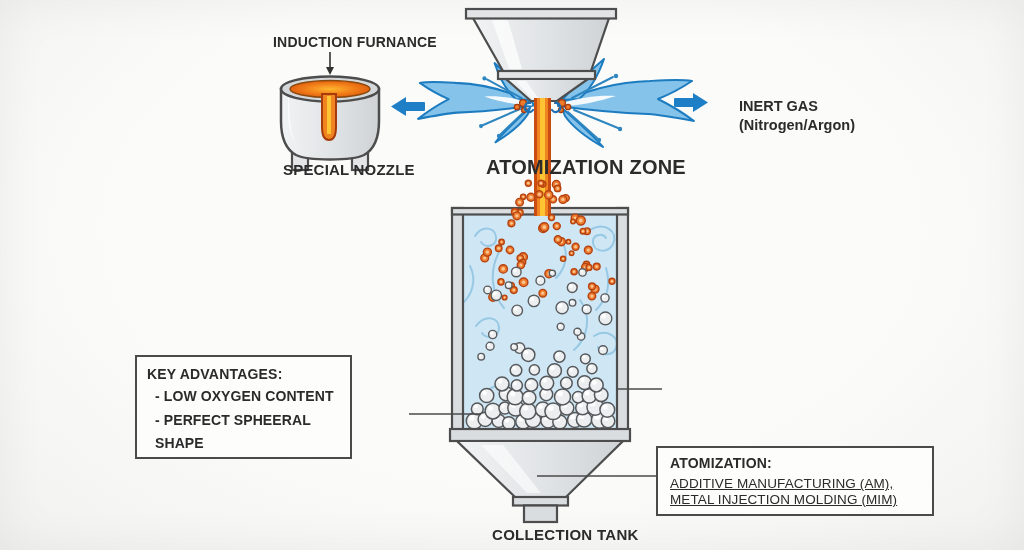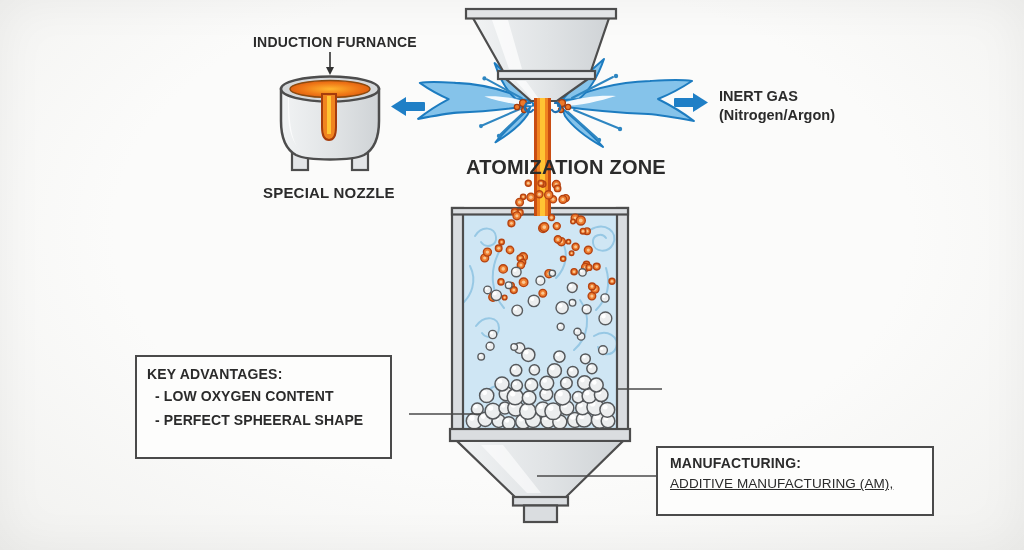--- a/index.html
+++ b/index.html
@@ -4,31 +4,31 @@
 <style>
   html,body{margin:0;padding:0;background:#ffffff;}
   #canvas{
     position:relative;width:1024px;height:550px;overflow:hidden;
     background:radial-gradient(ellipse at 50% 42%, #fbfbfa 55%, #f1f1ef 100%);
     box-shadow:inset 0 0 50px rgba(0,0,0,0.05);
     font-family:"Liberation Sans", sans-serif;
     color:#2b2b2b;
   }
   #diagram{position:absolute;left:0;top:0;}
-  .lbl{position:absolute;white-space:nowrap;}
+  .lbl{position:absolute;white-space:nowrap;margin-left:20px;}
   #induction-furnace-label{left:253px;top:34px;font-size:14px;font-weight:600;letter-spacing:.2px;}
-  #special-nozzle-label{left:263px;top:184px;font-size:15px;font-weight:600;letter-spacing:.2px;}
+  #special-nozzle-label{left:263px;top:161px;font-size:15px;font-weight:600;letter-spacing:.2px;}
   #atomization-zone-label{left:466px;top:156px;font-size:20px;font-weight:700;letter-spacing:.2px;}
-  #inert-gas-label{left:719px;top:87px;font-size:14.5px;font-weight:600;line-height:19px;}
+  #inert-gas-label{left:719px;top:97px;font-size:14.5px;font-weight:600;line-height:19px;}
   #sphereal-powder-label{left:668px;top:376px;font-size:14.5px;font-weight:600;line-height:19px;}
   #collection-tank-label{left:472px;top:526px;font-size:15px;font-weight:600;letter-spacing:.3px;}
   .note-box{
     position:absolute;background:#fdfdfc;border:2px solid #4a4a4a;box-sizing:border-box;
   }
-  #key-advantages-box{left:135px;top:355px;width:257px;height:104px;padding:9px 8px 6px 10px;}
+  #key-advantages-box{left:135px;top:355px;width:217px;height:104px;padding:9px 8px 6px 10px;}
   #key-advantages-box .box-title{font-size:14px;font-weight:700;letter-spacing:.2px;margin-bottom:3px;}
   #key-advantages-box .box-item{font-size:14px;font-weight:600;line-height:23.5px;padding-left:8px;letter-spacing:.1px;}
   #applications-box{left:656px;top:446px;width:278px;height:70px;padding:7px 8px 5px 12px;}
   #applications-box .box-title{font-size:14px;font-weight:700;letter-spacing:.2px;margin-bottom:5px;}
   #applications-box .box-item{font-size:13.5px;font-weight:500;line-height:15.5px;letter-spacing:.1px;text-decoration:underline;}
 </style>
 </head>
 <body>
 
 <div id="canvas">
@@ -461,18 +461,20 @@
 </div>
 
 <div class="note-box" id="key-advantages-box">
   <div class="box-title">KEY ADVANTAGES:</div>
   <div class="box-item">- LOW OXYGEN CONTENT</div>
   <div class="box-item">- PERFECT SPHEERAL SHAPE</div>
 </div>
 
 
 <div class="note-box" id="applications-box">
-  <div class="box-title">MANUFACTURING:</div>
+  <div class="box-title">ATOMIZATION:</div>
   <div class="box-item">ADDITIVE MANUFACTURING (AM),</div>
+  <div class="box-item">METAL INJECTION MOLDING (MIM)</div>
 </div>
 
+<div class="lbl" id="collection-tank-label">COLLECTION TANK</div>
 
 </div>
 
 </body></html>

